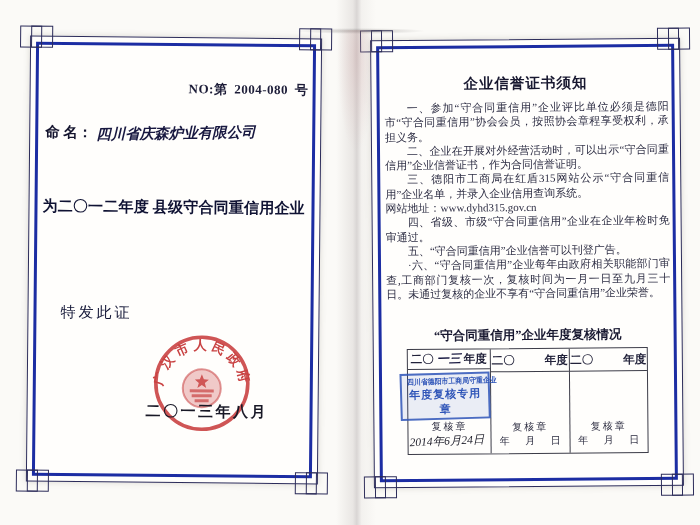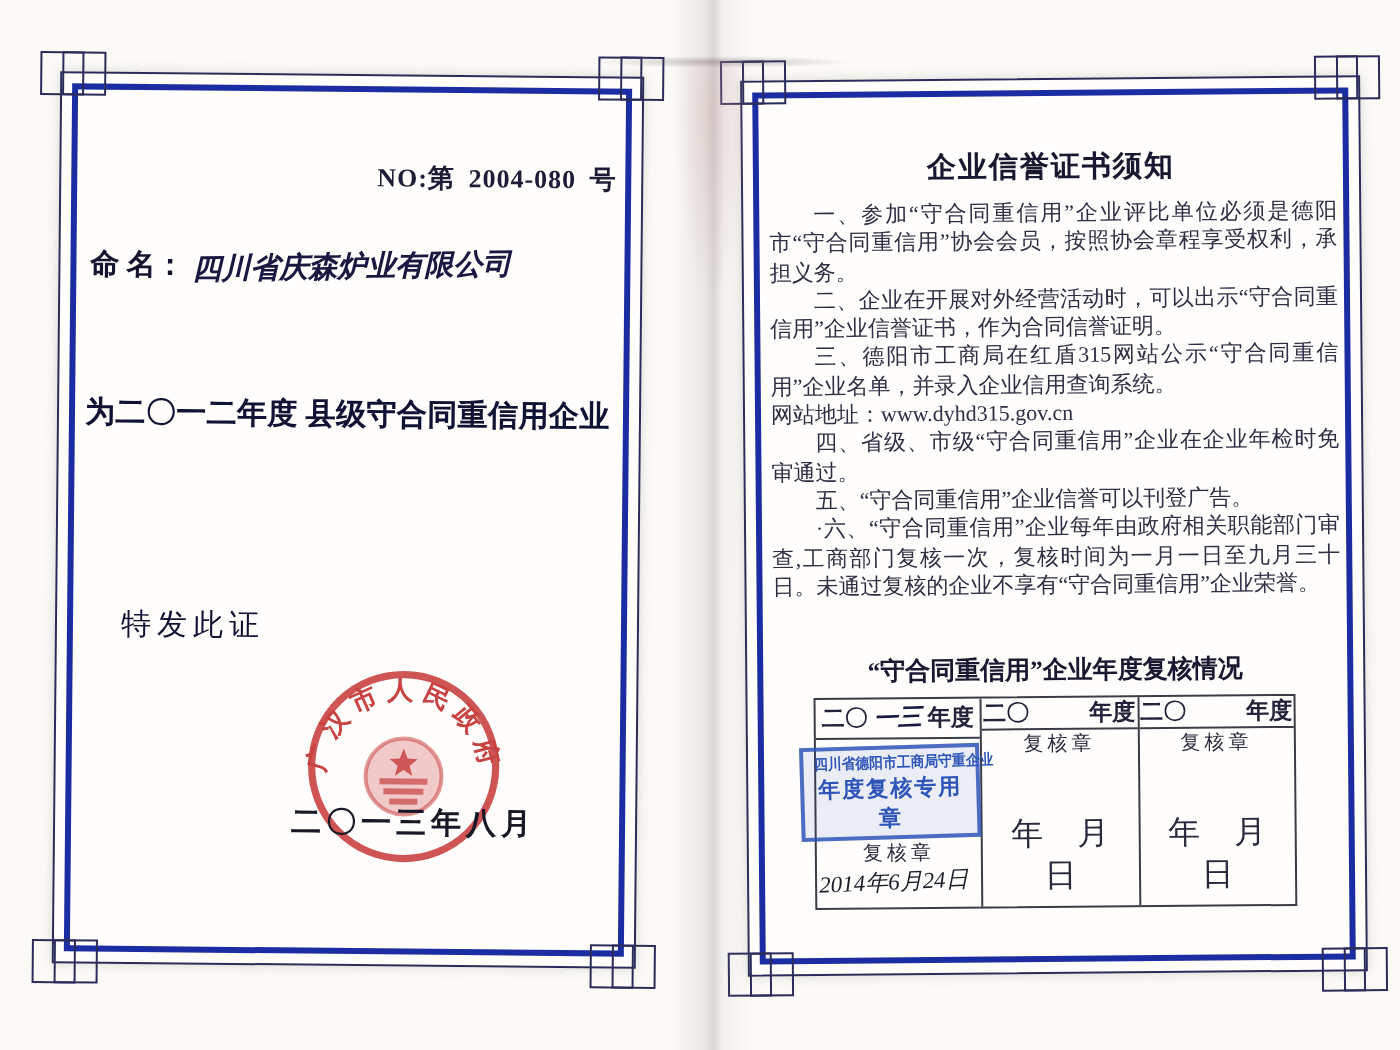--- a/index.html
+++ b/index.html
@@ -71,21 +71,21 @@
   .col-body{flex:1;position:relative;display:flex;flex-direction:column;align-items:center;}
   .stamp{margin-top:3px;margin-left:-8px;width:90px;padding:2px 2px 1px;
          border:2px solid rgba(47,85,184,.85);background:rgba(47,85,184,.10);
          transform:rotate(-1.2deg);text-align:center;color:var(--stamp-blue);}
   .stamp .l1{font-size:7.5px;font-weight:700;white-space:nowrap;transform:scaleX(.92);letter-spacing:0;}
   .stamp .l2{font-size:11px;font-weight:800;letter-spacing:1px;}
   .cell-bottom{margin-top:auto;margin-bottom:5px;text-align:center;}
   .seal-label{font-size:10px;color:#2a2a3e;letter-spacing:2px;}
   .date-hand{font-size:11.5px;font-style:italic;color:#1c1c28;white-space:nowrap;
              transform:rotate(-2deg);margin-left:-6px;}
-  .date-blank{font-size:16px;color:#2a2a3e;word-spacing:13px;margin-top:28px;}
+  .date-blank{font-size:10px;color:#2a2a3e;word-spacing:13px;}
 </style>
 </head>
 <body>
 
 <div class="fold"></div>
 
 <div class="page page-left">
   <div class="frame-inner"></div>
   <div class="corner c-tl"></div>
   <div class="corner c-tr"></div>

